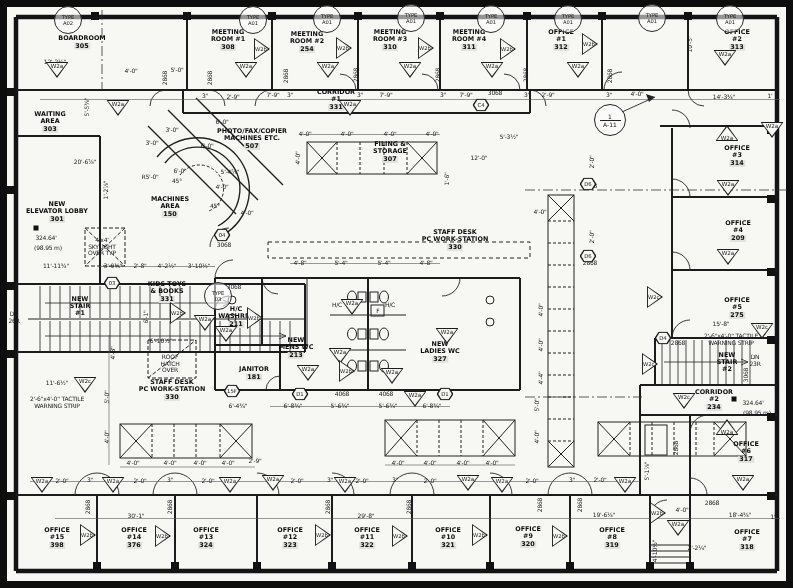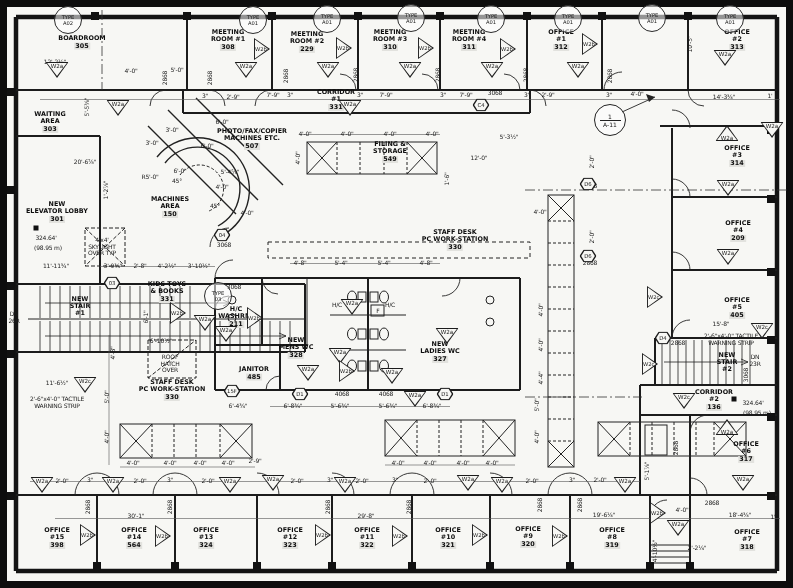--- a/index.html
+++ b/index.html
@@ -189,21 +189,21 @@
         <span class="rm-u">305</span>
       </div>
       <div class="rm" style="left: 228px; top: 40px;">
         <span class="rm-n">MEETING
 ROOM #1</span>
         <span class="rm-u">308</span>
       </div>
       <div class="rm" style="left: 307px; top: 42px;">
         <span class="rm-n">MEETING
 ROOM #2</span>
-        <span class="rm-u">229</span>
+        <span class="rm-u">254</span>
       </div>
       <div class="rm" style="left: 390px; top: 40px;">
         <span class="rm-n">MEETING
 ROOM #3</span>
         <span class="rm-u">310</span>
       </div>
       <div class="rm" style="left: 469px; top: 40px;">
         <span class="rm-n">MEETING
 ROOM #4</span>
         <span class="rm-u">311</span>
@@ -234,21 +234,21 @@
         <span class="rm-u">150</span>
       </div>
       <div class="rm" style="left: 252px; top: 139px;">
         <span class="rm-n">PHOTO/FAX/COPIER
 MACHINES ETC.</span>
         <span class="rm-u">507</span>
       </div>
       <div class="rm" style="left: 390px; top: 152px;">
         <span class="rm-n">FILING &amp;
 STORAGE</span>
-        <span class="rm-u">549</span>
+        <span class="rm-u">307</span>
       </div>
       <div class="rm" style="left: 336px; top: 100px;">
         <span class="rm-n">CORRIDOR
 #1</span>
         <span class="rm-u">331</span>
       </div>
       <div class="rm" style="left: 455px; top: 240px;">
         <span class="rm-n">STAFF DESK
 PC WORK-STATION</span>
         <span class="rm-u">330</span>
@@ -263,46 +263,46 @@
 &amp; BOOKS</span>
         <span class="rm-u">331</span>
       </div>
       <div class="rm" style="left: 236px; top: 317px;">
         <span class="rm-n">H/C
 WASHRM.</span>
         <span class="rm-u">211</span>
       </div>
       <div class="rm" style="left: 254px; top: 373px;">
         <span class="rm-n">JANITOR</span>
-        <span class="rm-u">485</span>
+        <span class="rm-u">181</span>
       </div>
       <div class="rm" style="left: 296px; top: 348px;">
         <span class="rm-n">NEW
 MENS WC</span>
-        <span class="rm-u">328</span>
+        <span class="rm-u">213</span>
       </div>
       <div class="rm" style="left: 440px; top: 352px;">
         <span class="rm-n">NEW
 LADIES WC</span>
         <span class="rm-u">327</span>
       </div>
       <div class="rm" style="left: 737px; top: 156px;">
         <span class="rm-n">OFFICE
 #3</span>
         <span class="rm-u">314</span>
       </div>
       <div class="rm" style="left: 738px; top: 231px;">
         <span class="rm-n">OFFICE
 #4</span>
         <span class="rm-u">209</span>
       </div>
       <div class="rm" style="left: 737px; top: 308px;">
         <span class="rm-n">OFFICE
 #5</span>
-        <span class="rm-u">405</span>
+        <span class="rm-u">275</span>
       </div>
       <div class="rm" style="left: 746px; top: 452px;">
         <span class="rm-n">OFFICE
 #6</span>
         <span class="rm-u">317</span>
       </div>
       <div class="rm" style="left: 747px; top: 540px;">
         <span class="rm-n">OFFICE
 #7</span>
         <span class="rm-u">318</span>
@@ -333,21 +333,21 @@
         <span class="rm-u">323</span>
       </div>
       <div class="rm" style="left: 206px; top: 538px;">
         <span class="rm-n">OFFICE
 #13</span>
         <span class="rm-u">324</span>
       </div>
       <div class="rm" style="left: 134px; top: 538px;">
         <span class="rm-n">OFFICE
 #14</span>
-        <span class="rm-u">564</span>
+        <span class="rm-u">376</span>
       </div>
       <div class="rm" style="left: 57px; top: 538px;">
         <span class="rm-n">OFFICE
 #15</span>
         <span class="rm-u">398</span>
       </div>
       <div class="rm" style="left: 80px; top: 307px;">
         <span class="rm-n">NEW
 STAIR
 #1</span>
@@ -355,21 +355,21 @@
       </div>
       <div class="rm" style="left: 727px; top: 363px;">
         <span class="rm-n">NEW
 STAIR
 #2</span>
         <span class="rm-u"></span>
       </div>
       <div class="rm" style="left: 714px; top: 400px;">
         <span class="rm-n">CORRIDOR
 #2</span>
-        <span class="rm-u">136</span>
+        <span class="rm-u">234</span>
       </div>
       <span class="dim" style="left: 14px; top: 318px;">DN
 26R</span>
       <span class="dim" style="left: 755px; top: 361px;">DN
 23R</span>
       <span class="dim" style="left: 170px; top: 364px;">ROOF
 HATCH
 OVER</span>
       <span class="dim" style="left: 102px; top: 247px;">4'x4'
 SKYLIGHT

